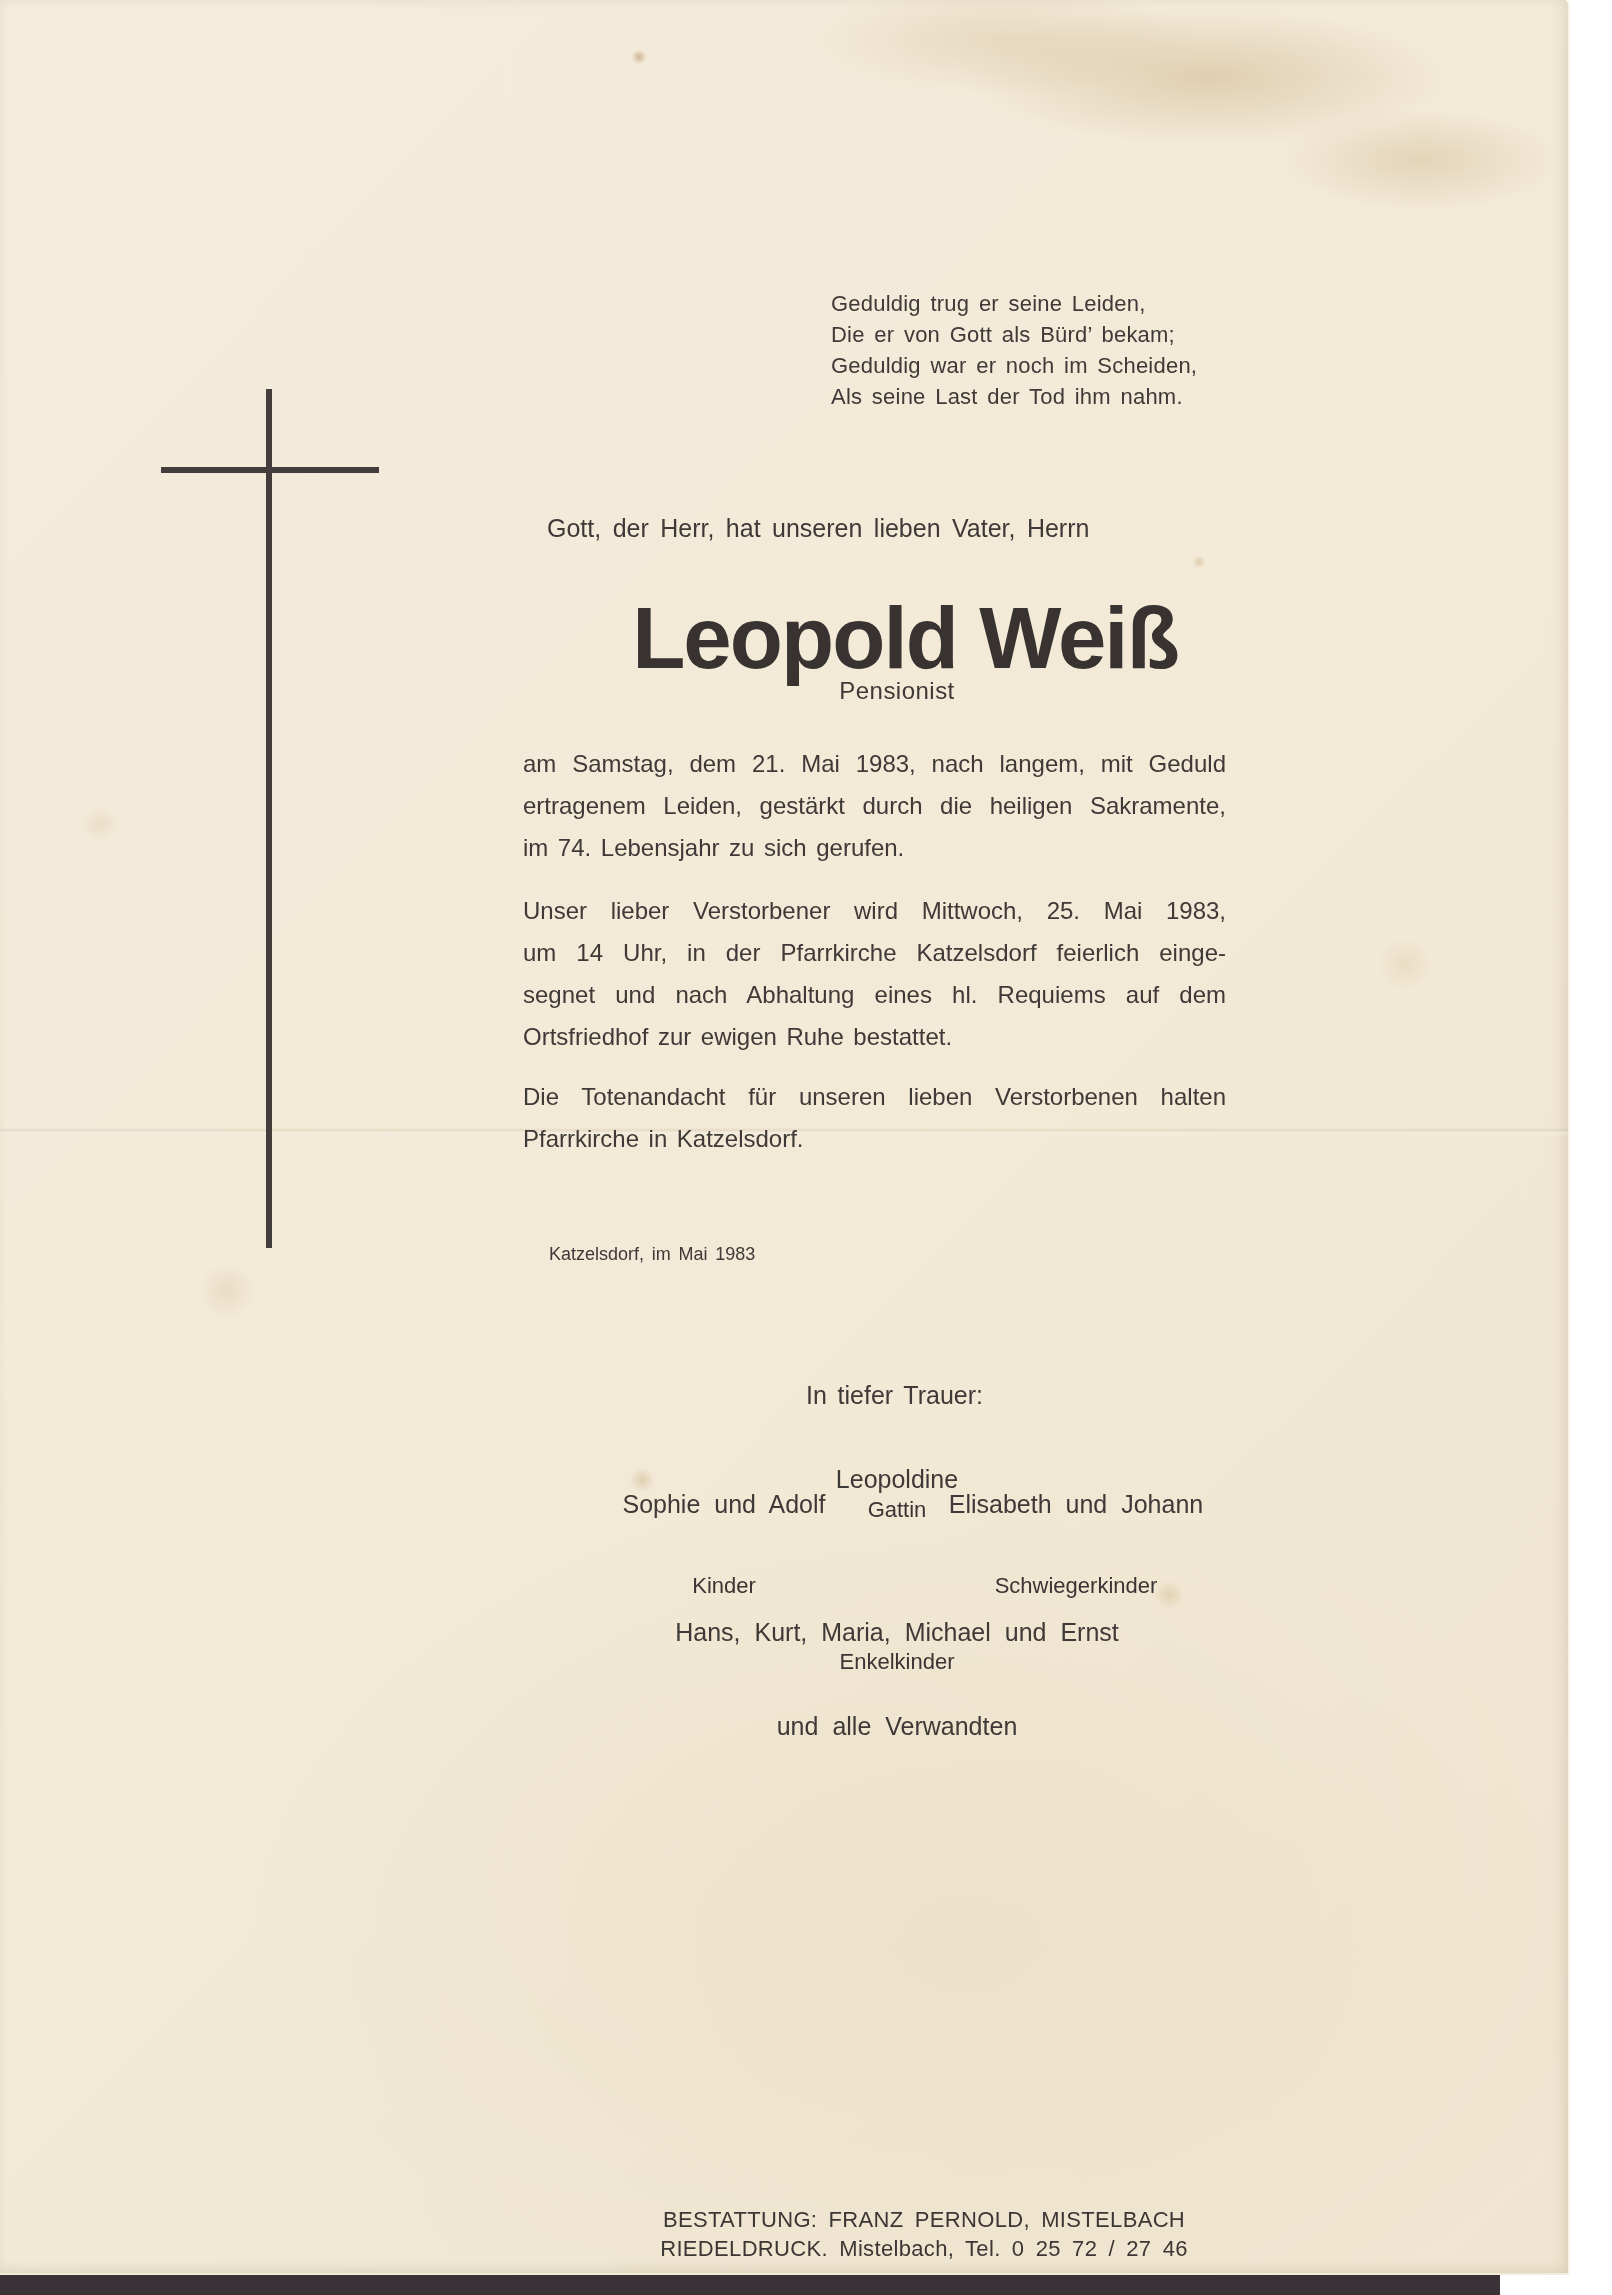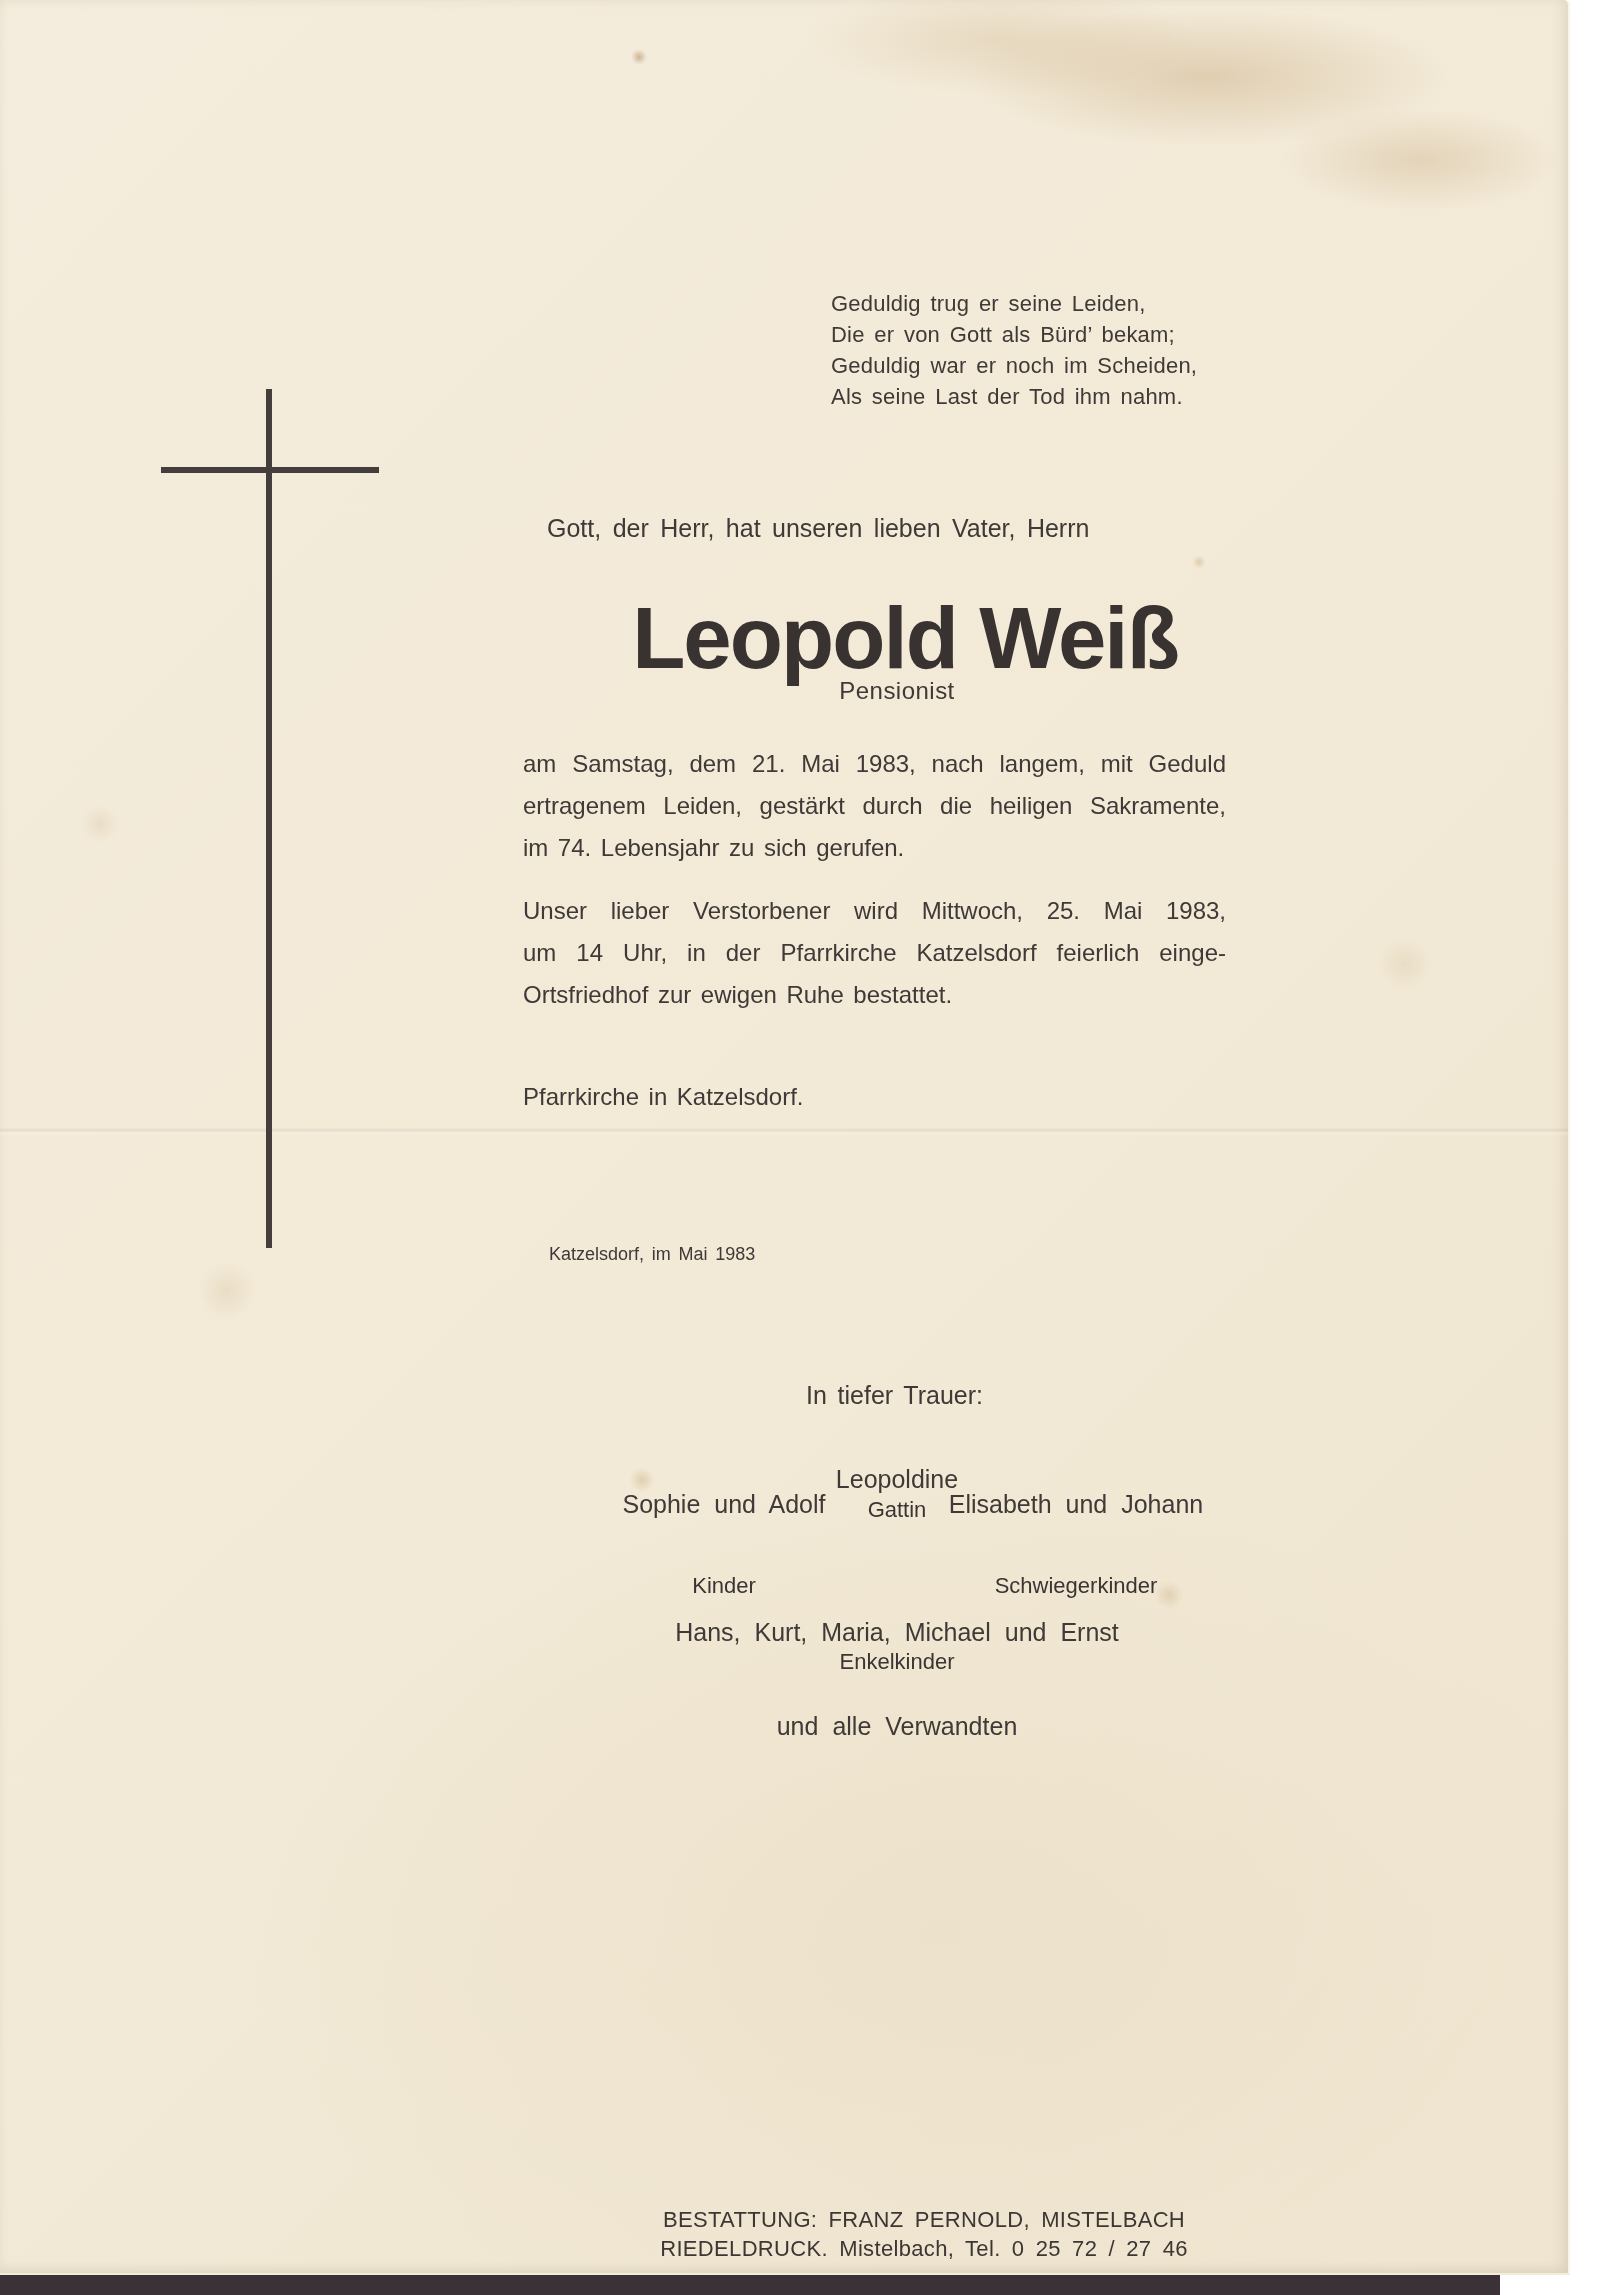--- a/index.html
+++ b/index.html
@@ -202,24 +202,26 @@
 
     <div class="para p1">
         <div class="tline">am Samstag, dem 21. Mai 1983, nach langem, mit Geduld</div>
         <div class="tline">ertragenem Leiden, gestärkt durch die heiligen Sakramente,</div>
         <div class="tline">im 74. Lebensjahr zu sich gerufen.</div>
       </div>
 
     <div class="para p2">
         <div class="tline">Unser lieber Verstorbener wird Mittwoch, 25. Mai 1983,</div>
         <div class="tline">um 14 Uhr, in der Pfarrkirche Katzelsdorf feierlich einge-</div>
+        <div class="tline">segnet und nach Abhaltung eines hl. Requiems auf dem</div>
         <div class="tline">Ortsfriedhof zur ewigen Ruhe bestattet.</div>
       </div>
 
     <div class="para p3">
+        <div class="tline">Die Totenandacht für unseren lieben Verstorbenen halten</div>
         <div class="tline">Pfarrkirche in Katzelsdorf.</div>
       </div>
 
     <div class="dateline">Katzelsdorf, im Mai 1983</div>
 
     <div class="trauer">In tiefer Trauer:</div>
 
     <div class="m-name center-col widow-name">Leopoldine</div>
     <div class="m-rel center-col widow-rel">Gattin</div>
 

